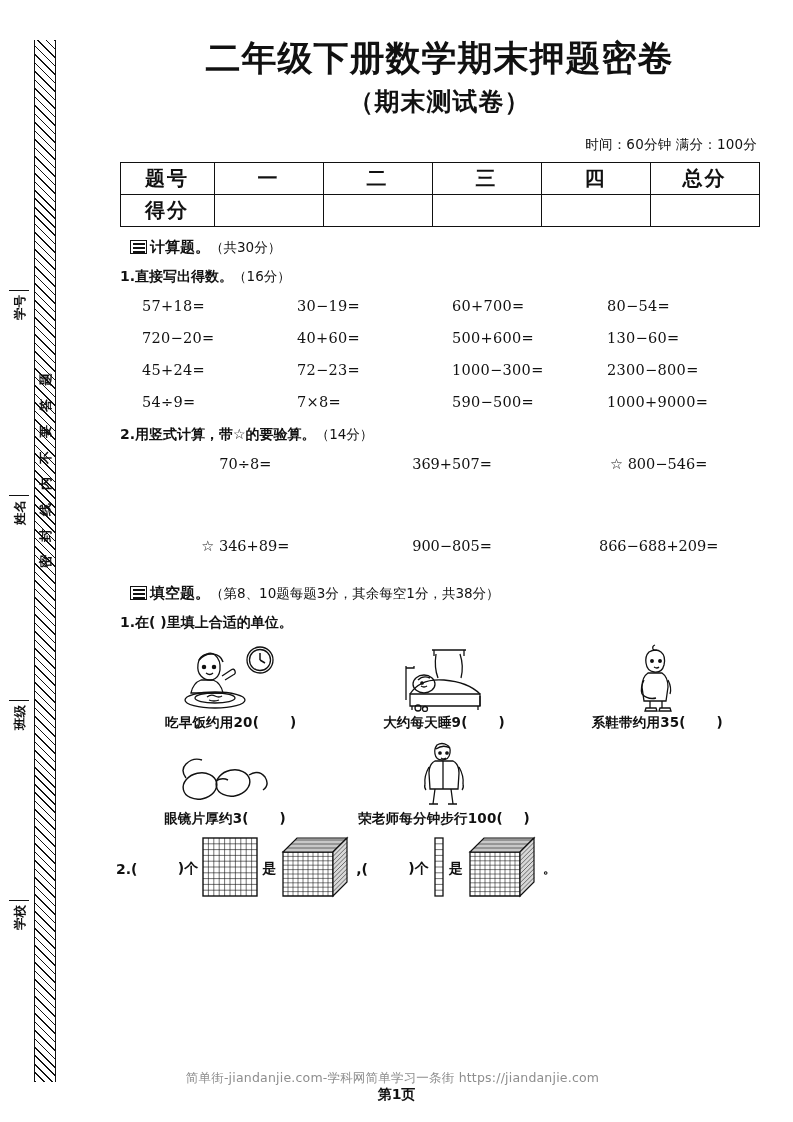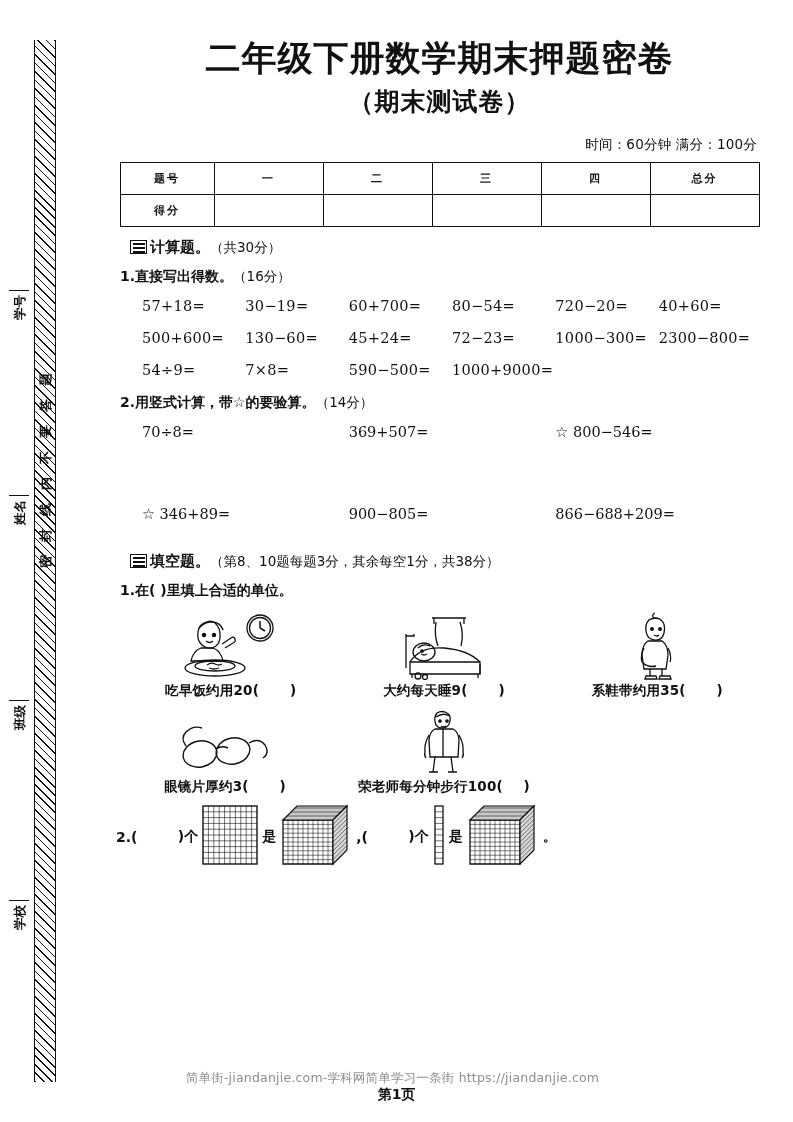--- a/index.html
+++ b/index.html
@@ -108,21 +108,21 @@
     border-collapse: collapse;
     margin: 8px auto 0 auto;
     width: 640px;
     table-layout: fixed;
   }
   #score-table td {
     border: 1.4px solid #111;
     height: 32px;
     text-align: center;
     vertical-align: middle;
-    font-size: 11px;
+    font-size: 20px;
     font-weight: 700;
     letter-spacing: 2px;
   }
   #score-table td.hdr-cell { width: 94px; }
 
   
   .section { margin-top: 11px; }
   .section-head {
     display: flex;
     align-items: center;
@@ -156,21 +156,21 @@
   .q-line {
     font-size: 14px;
     font-weight: 700;
     margin: 12px 0 0 10px;
   }
   .q-line .q-note { font-weight: 400; font-size: 13.5px; }
 
   
   .calc-grid {
     display: grid;
-    grid-template-columns: repeat(6, 1fr);
+    grid-template-columns: repeat(4, 1fr);
     row-gap: 16px;
     margin: 12px 0 0 32px;
     width: 620px;
   }
   .calc-item {
     font-size: 14.5px;
     font-family: "DejaVu Serif", "Liberation Serif", serif;
     letter-spacing: 0.3px;
     white-space: nowrap;
   }
@@ -179,20 +179,21 @@
     display: grid;
     grid-template-columns: repeat(3, 1fr);
     row-gap: 66px;
     margin: 12px 0 0 32px;
     width: 620px;
   }
   .vert-item {
     font-size: 14.5px;
     font-family: "DejaVu Serif", "Liberation Serif", serif;
     white-space: nowrap;
+    text-align: center;
   }
 
   
   .pic-row {
     display: grid;
     grid-template-columns: repeat(3, 1fr);
     margin: 8px 0 0 14px;
     width: 640px;
   }
   .pic-cell { text-align: center; }

